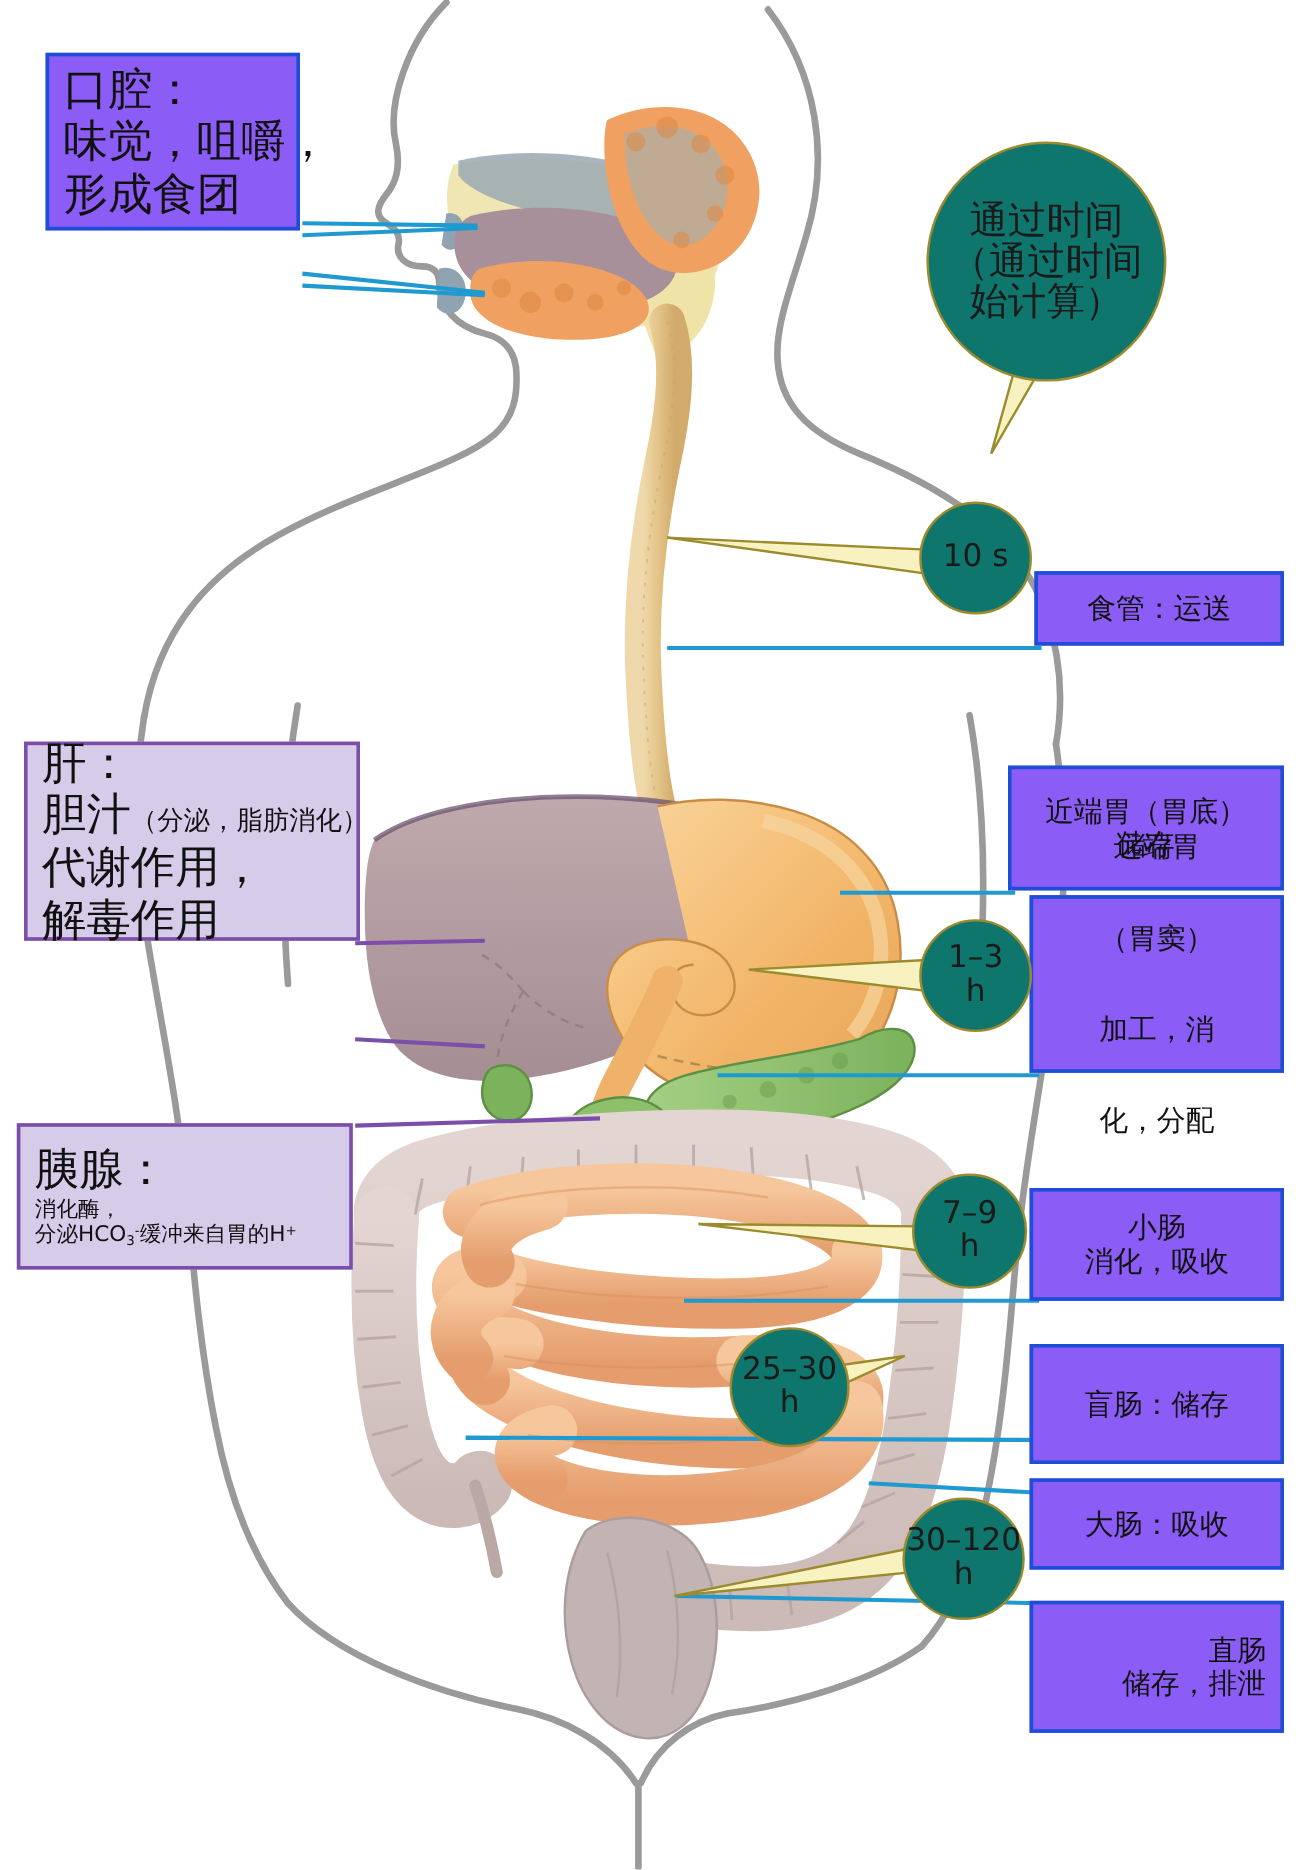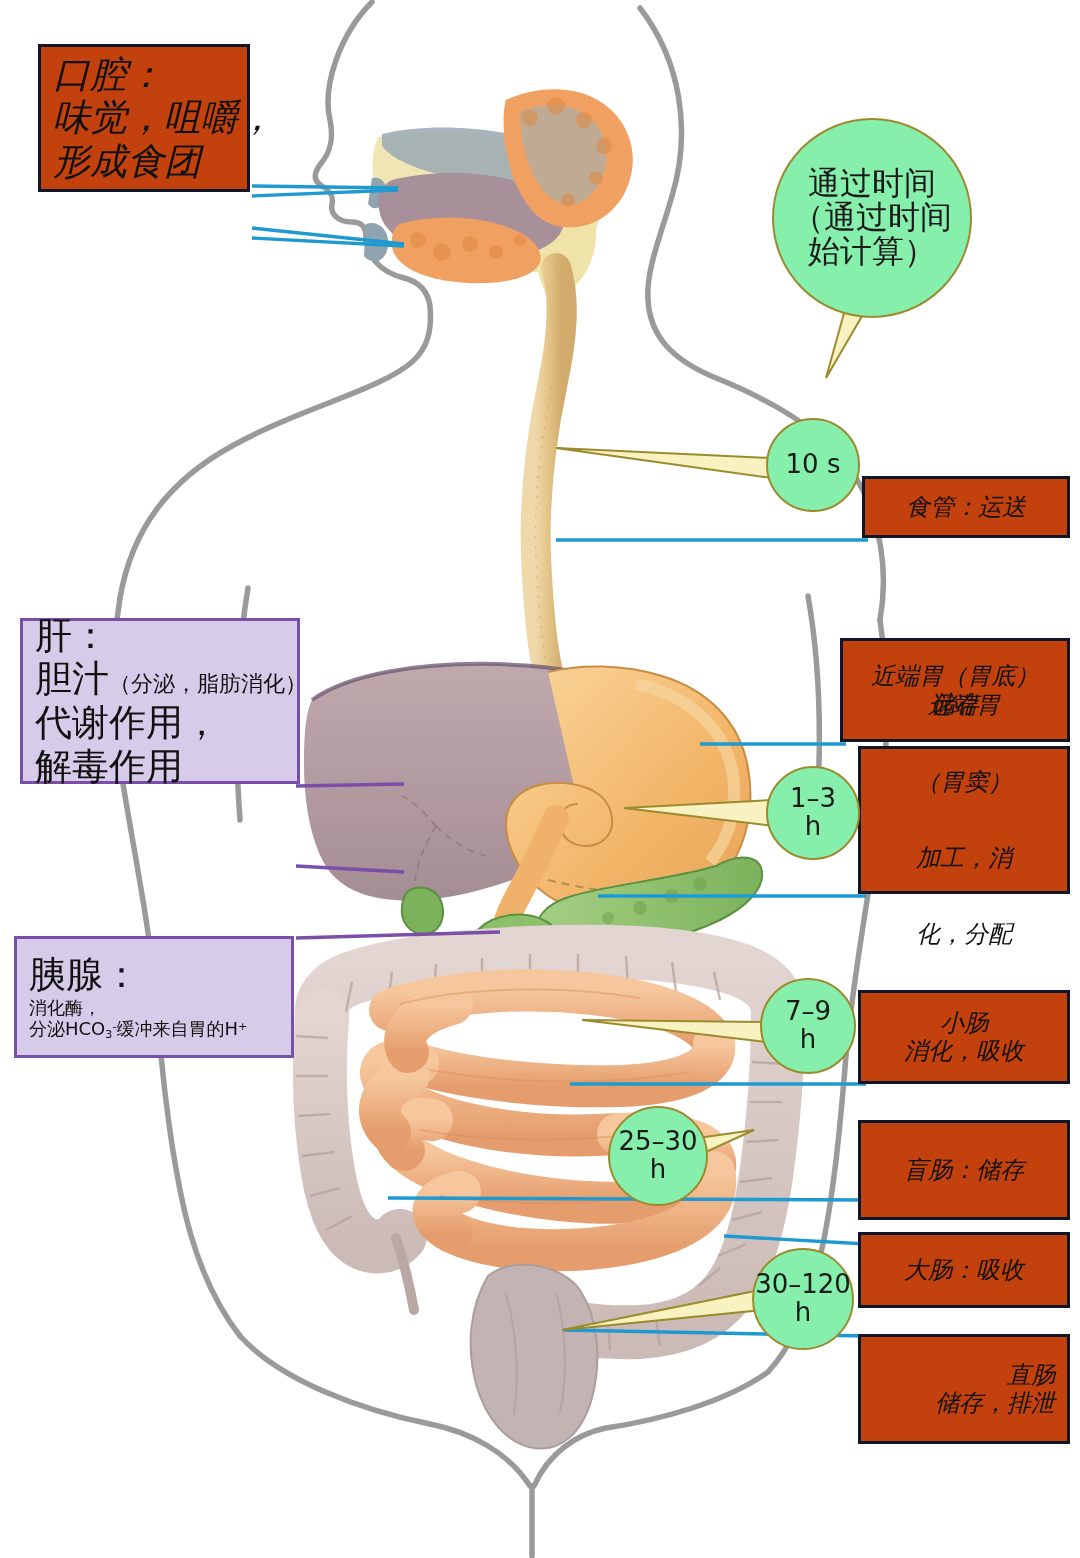--- a/index.html
+++ b/index.html
@@ -3,32 +3,32 @@
 <meta charset="utf-8">
 <style>
   html,body{margin:0;padding:0;background:#fff;}
   body{width:1080px;height:1558px;position:relative;overflow:hidden;
        font-family:"DejaVu Sans","Liberation Sans",sans-serif;}
   #stage{position:absolute;inset:0;width:1080px;height:1558px;}
   #art{position:absolute;left:0;top:0;width:1080px;height:1558px;}
 
   .box{position:absolute;box-sizing:border-box;display:flex;flex-direction:column;
        justify-content:center;color:#111;line-height:1.18;}
-  .blue{background:#c2410c;border:3px solid #0f172a;font-style:italic;}
+  .blue{background:#8b5cf6;border:3px solid #1d4ed8;}
   .purple{background:#d6cbe9;border:3px solid #7b4ea9;}
   .ln{display:block;white-space:nowrap;}
   .c{text-align:center;}
   .l{text-align:left;}
   .big{font-size:37px;}
   .med{font-size:24px;}
   .sm{font-size:22px;}
   .xs{font-size:18px;}
   .pad{padding:6px 12px;}
 
-  .bubble{position:absolute;border-radius:50%;background:#86efac;
+  .bubble{position:absolute;border-radius:50%;background:#0f766e;
           border:2px solid #9c8b2e;display:flex;flex-direction:column;
           align-items:center;justify-content:center;text-align:center;
           color:#1a1a1a;line-height:1.06;}
   .bubble .ln{font-size:26px;}
   .bubble.big-b .ln{font-size:32px;}
   sub{font-size:.62em;vertical-align:-0.28em;}
   sup{font-size:.62em;vertical-align:0.42em;}
 </style>
 </head>
 <body>

